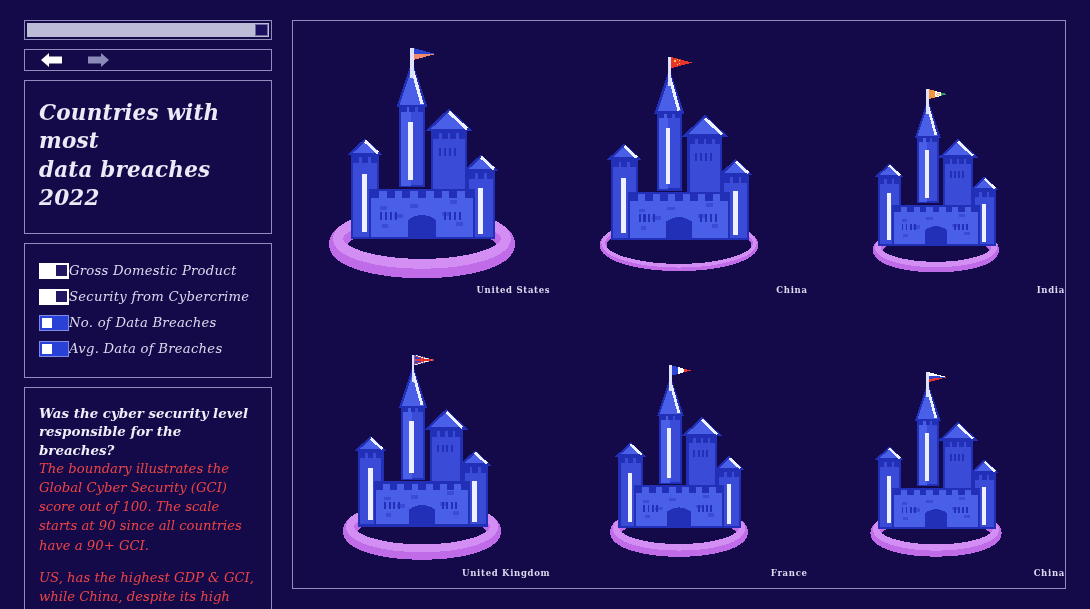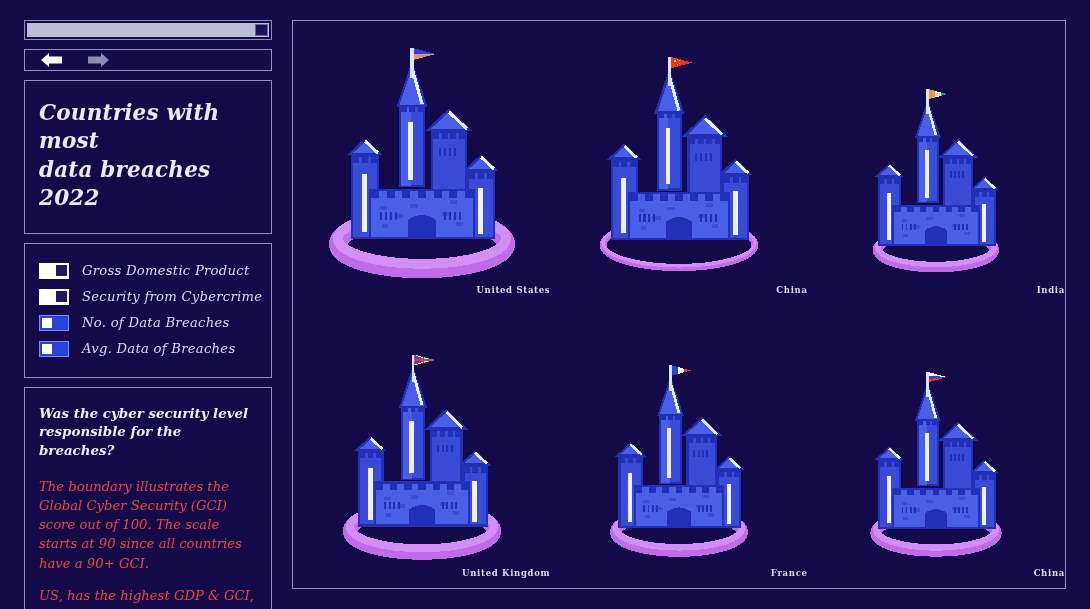--- a/index.html
+++ b/index.html
@@ -79,21 +79,20 @@
     color:#eceaf7;
     letter-spacing:.2px;
   }
 
   
   .legend-box{
     padding:14px 0 15px 0;
   }
   .legend-row{
     display:flex;align-items:center;
-    gap:13px;
     padding:5px 0 5px 14px;
   }
   .toggle{
     width:30px;height:16px;
     box-sizing:border-box;
     display:flex;align-items:center;
     flex:0 0 30px;
     cursor:pointer;
     position:relative;
   }
@@ -123,21 +122,21 @@
     letter-spacing:.25px;
     white-space:nowrap;
   }
 
   
   .notes-box{
     flex:1;
     padding:16px 14px 16px 14px;
   }
   .notes-box h2{
-    margin:0 0 18px 0;
+    margin:0 0 0 0;
     font-family:"DejaVu Serif", serif;
     font-weight:700;
     font-size:13.4px;
     line-height:1.38;
     color:#f0eef9;
   }
   .notes-box p{
     margin:0 0 13px 0;
     font-family:"DejaVu Serif", serif;
     font-size:13.2px;

